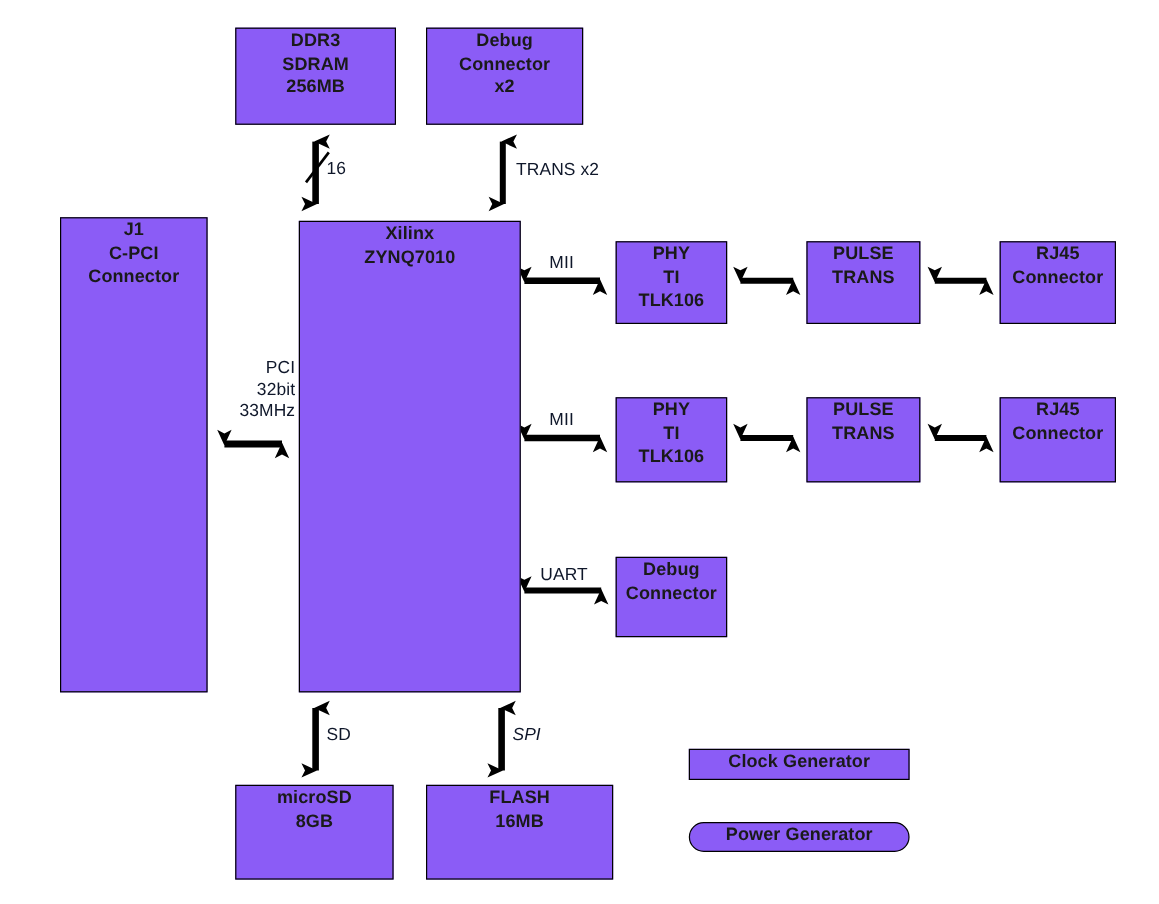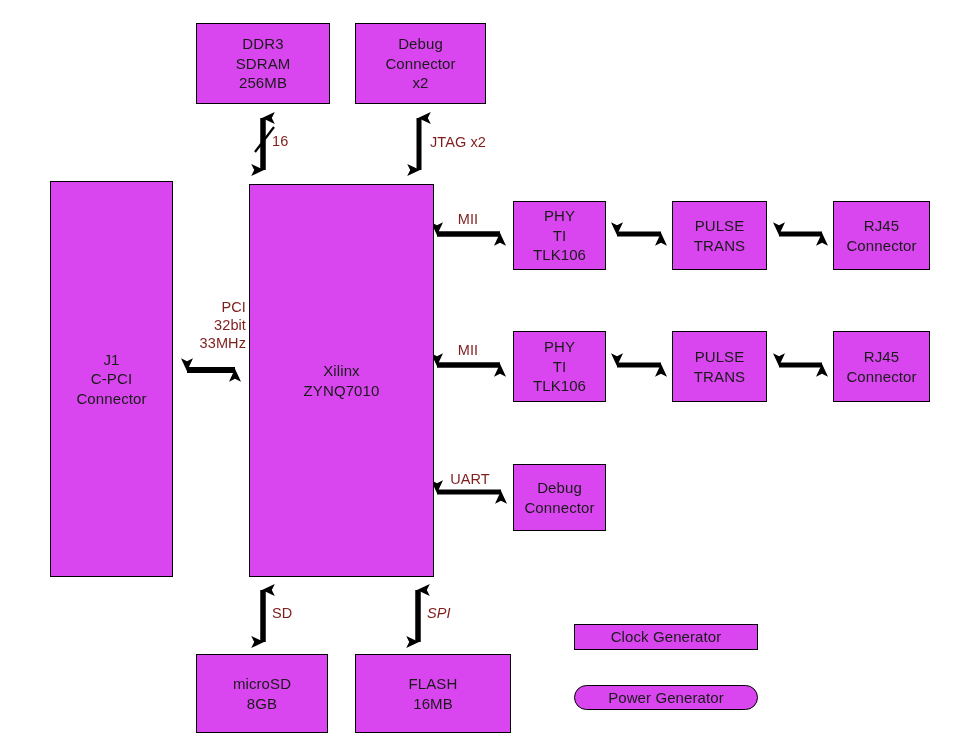--- a/index.html
+++ b/index.html
@@ -23,38 +23,39 @@
     position: absolute;
     left: 0;
     top: 0;
     width: 966px;
     height: 753px;
   }
   .node-box {
     position: absolute;
     box-sizing: border-box;
     border: 1.4px solid #000000;
-    background: #d946ef;
+    background: #8b5cf6;
     display: flex;
-    align-items: center;
+    align-items: flex-start;
     justify-content: center;
     text-align: center;
+    font-weight: bold;
   }
   .node-label {
     font-size: 15px;
     line-height: 19.5px;
     color: #1a1a1a;
     white-space: pre-line;
     letter-spacing: 0.1px;
   }
   .edge-label {
     position: absolute;
     font-size: 14.5px;
     line-height: 18px;
-    color: #7f1d1d;
+    color: #0f172a;
     white-space: pre-line;
     text-align: center;
     letter-spacing: 0.1px;
   }
   .edge-label.left-al { text-align: left; }
 </style>
 </head>
 <body>
 
 <div id="diagram-root">
@@ -192,21 +193,21 @@
   <div class="node-box" style="left:574px; top:624px; width:184px; height:26px;">
     <span class="node-label">Clock Generator</span>
   </div>
 
   <div class="node-box" style="left:574px; top:685px; width:184px; height:25px;border-radius:15px;">
     <span class="node-label">Power Generator</span>
   </div>
 
   <div class="edge-label left-al" style="left:272px; top:132px;">16</div>
 
-  <div class="edge-label left-al" style="left:430px; top:133px;">JTAG x2</div>
+  <div class="edge-label left-al" style="left:430px; top:133px;">TRANS x2</div>
 
   <div class="edge-label" style="left:176px; top:298px; width:70px;text-align:right;">PCI
 32bit
 33MHz</div>
 
   <div class="edge-label" style="left:440px; top:210px; width:56px;">MII</div>
 
   <div class="edge-label" style="left:440px; top:341px; width:56px;">MII</div>
 
   <div class="edge-label" style="left:437px; top:470px; width:66px;">UART</div>

